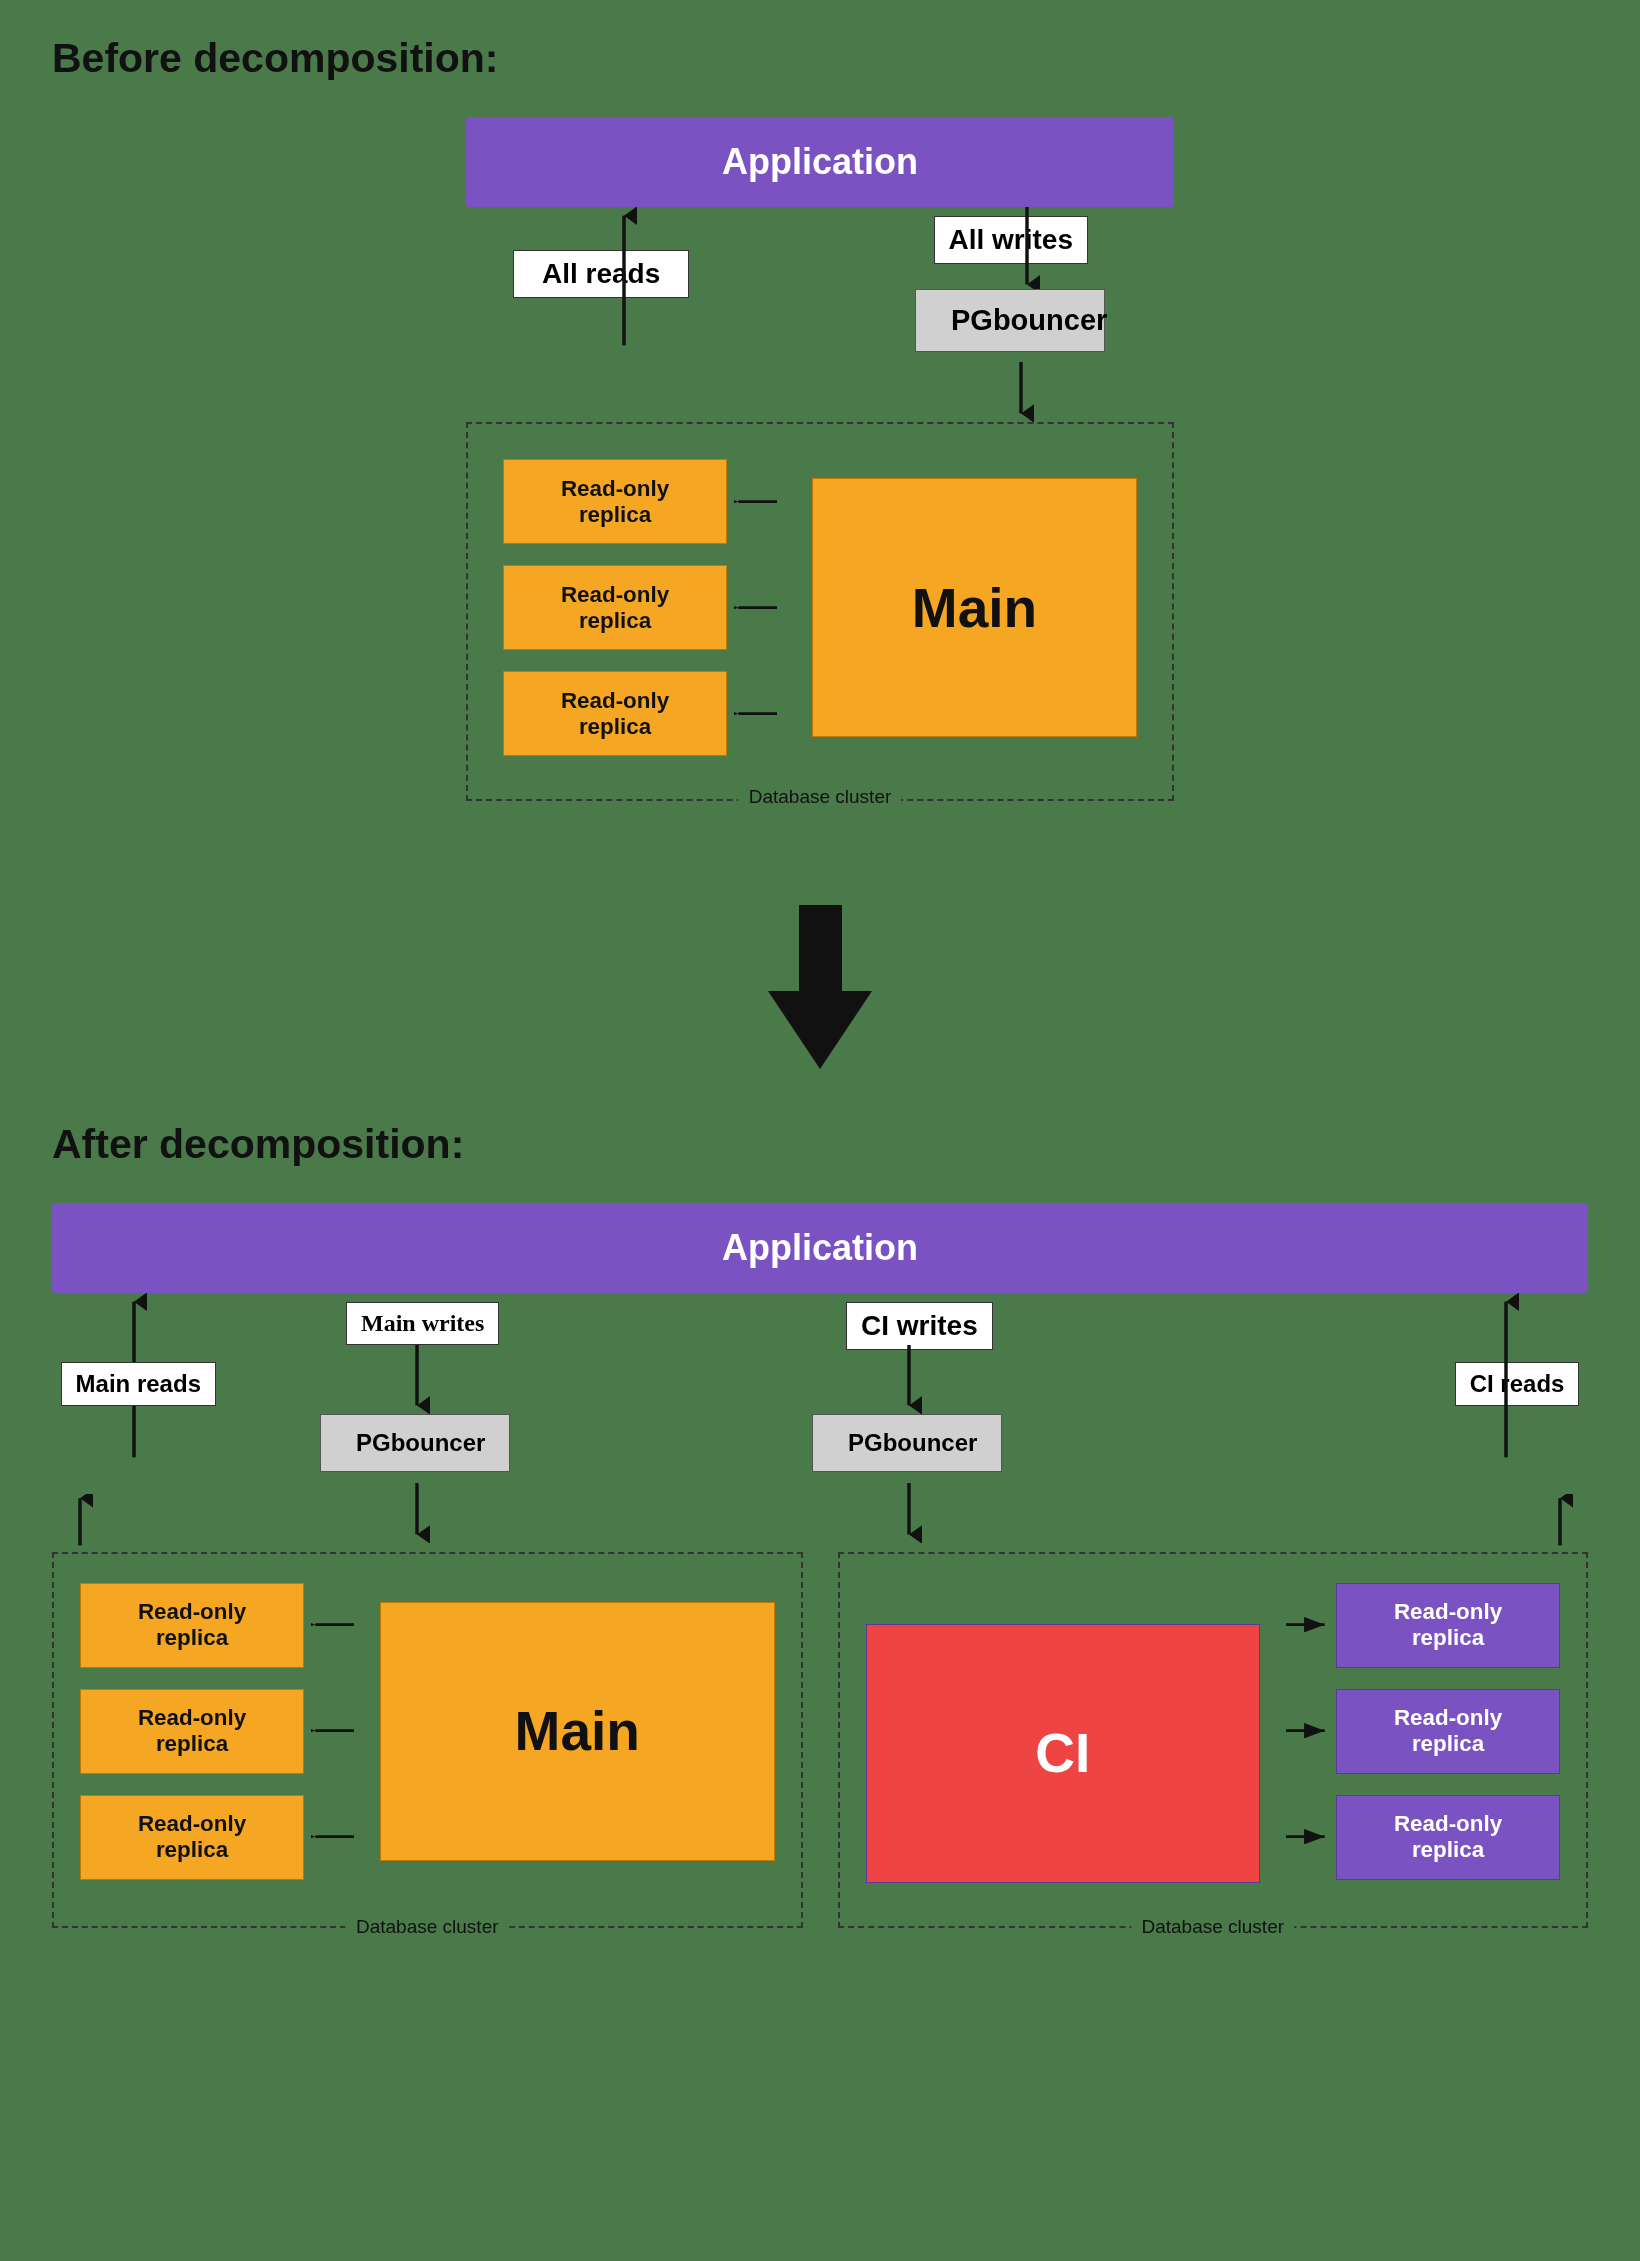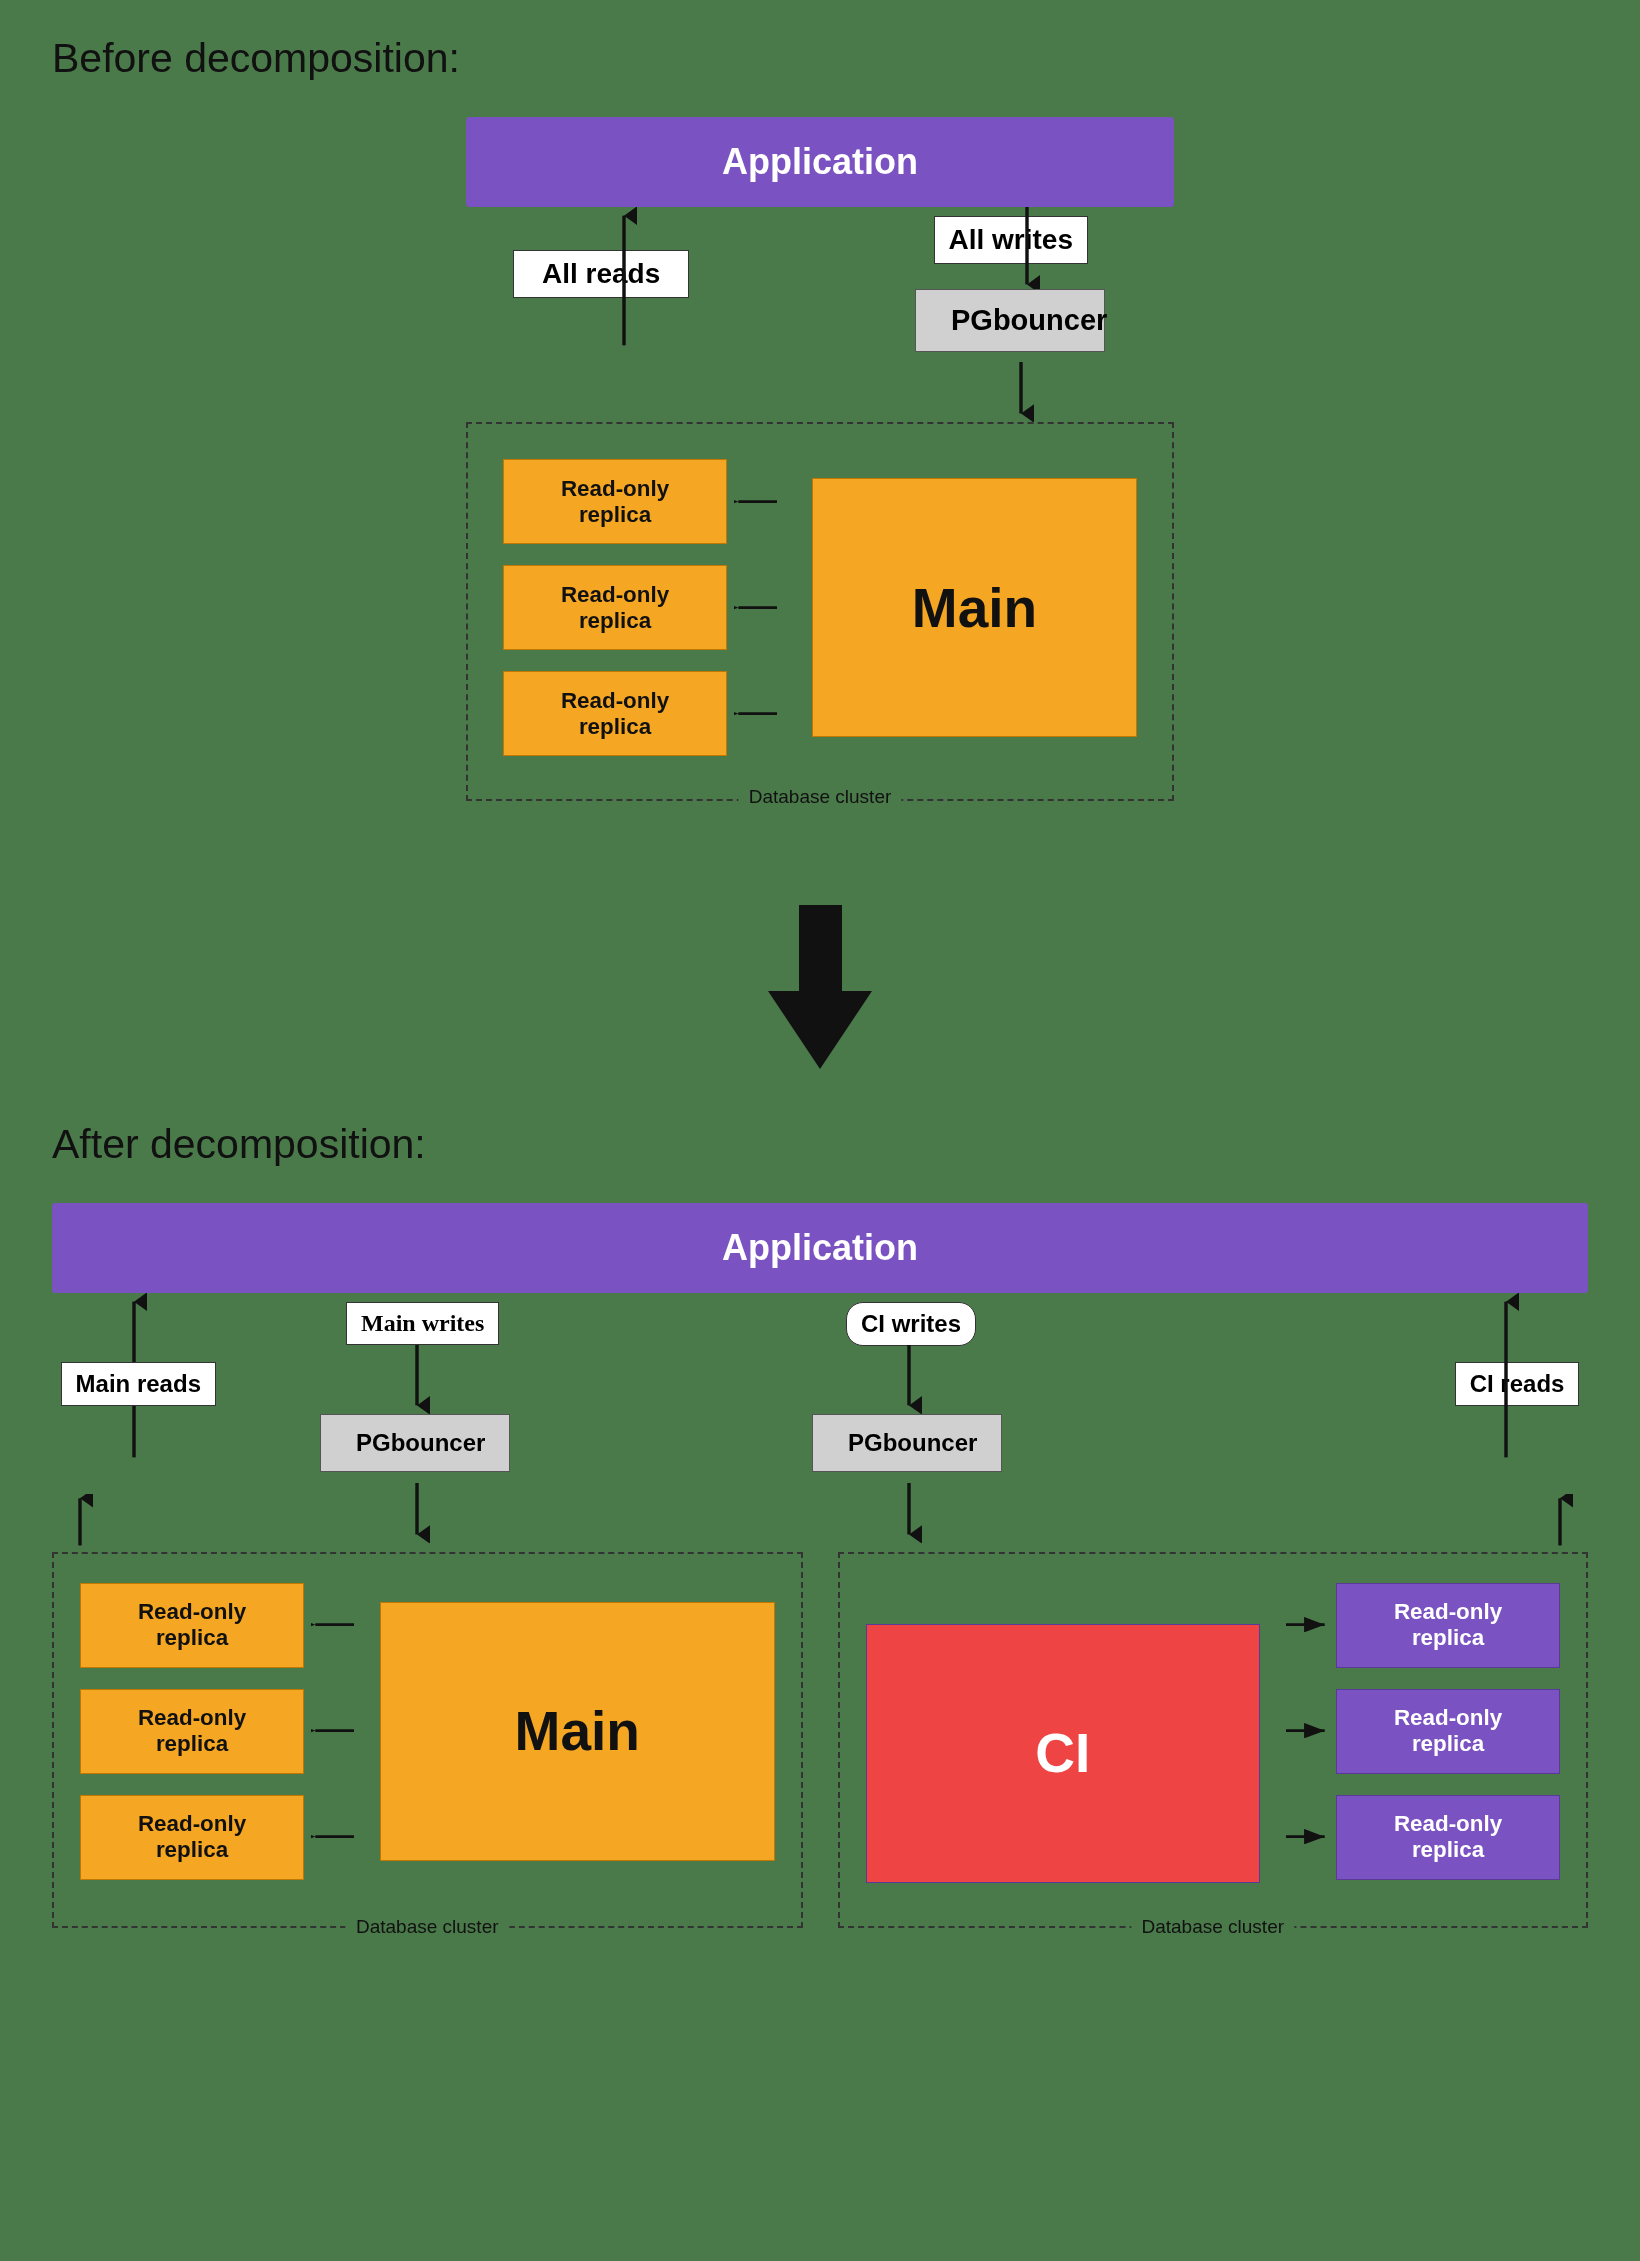--- a/index.html
+++ b/index.html
@@ -6,21 +6,21 @@
     body {
       background: #4a7a4a;
       font-family: Arial, sans-serif;
       width: 1640px;
       min-height: 2261px;
       padding: 35px 52px;
     }
 
     .section-title {
       font-size: 41px;
-      font-weight: normal;
+      font-weight: bold;
       color: #111;
       margin-bottom: 35px;
     }
 
     
     .before-section {
       margin-bottom: 52px;
     }
 
     .before-diagram {
@@ -328,21 +328,21 @@
       <defs>
         <marker id="arr-dn-mw" markerWidth="10" markerHeight="7" refX="5" refY="7" orient="auto">
           <polygon points="0 0, 5 7, 10 0" fill="#111"></polygon>
         </marker>
       </defs>
       <line x1="15" y1="0" x2="15" y2="70" stroke="#111" stroke-width="4" marker-end="url(#arr-dn-mw)"></line>
     </svg>
 
     <div class="pgbouncer-box" style="position:absolute;left:268px;top:121px;width:190px;font-size:24px;">PGbouncer</div>
 
-    <div class="label-badge" style="left:794px; top:8.6px; font-size:24px;border-radius:17px;">CI writes</div>
+    <div class="label-badge" style="left:794px; top:8.6px; font-size:28px;">CI writes</div>
 
     <svg style="position:absolute;left:844px;top:52px;" width="26" height="69" viewBox="0 0 30 80">
       <defs>
         <marker id="arr-dn-ci" markerWidth="10" markerHeight="7" refX="5" refY="7" orient="auto">
           <polygon points="0 0, 5 7, 10 0" fill="#111"></polygon>
         </marker>
       </defs>
       <line x1="15" y1="0" x2="15" y2="70" stroke="#111" stroke-width="4" marker-end="url(#arr-dn-ci)"></line>
     </svg>
 

